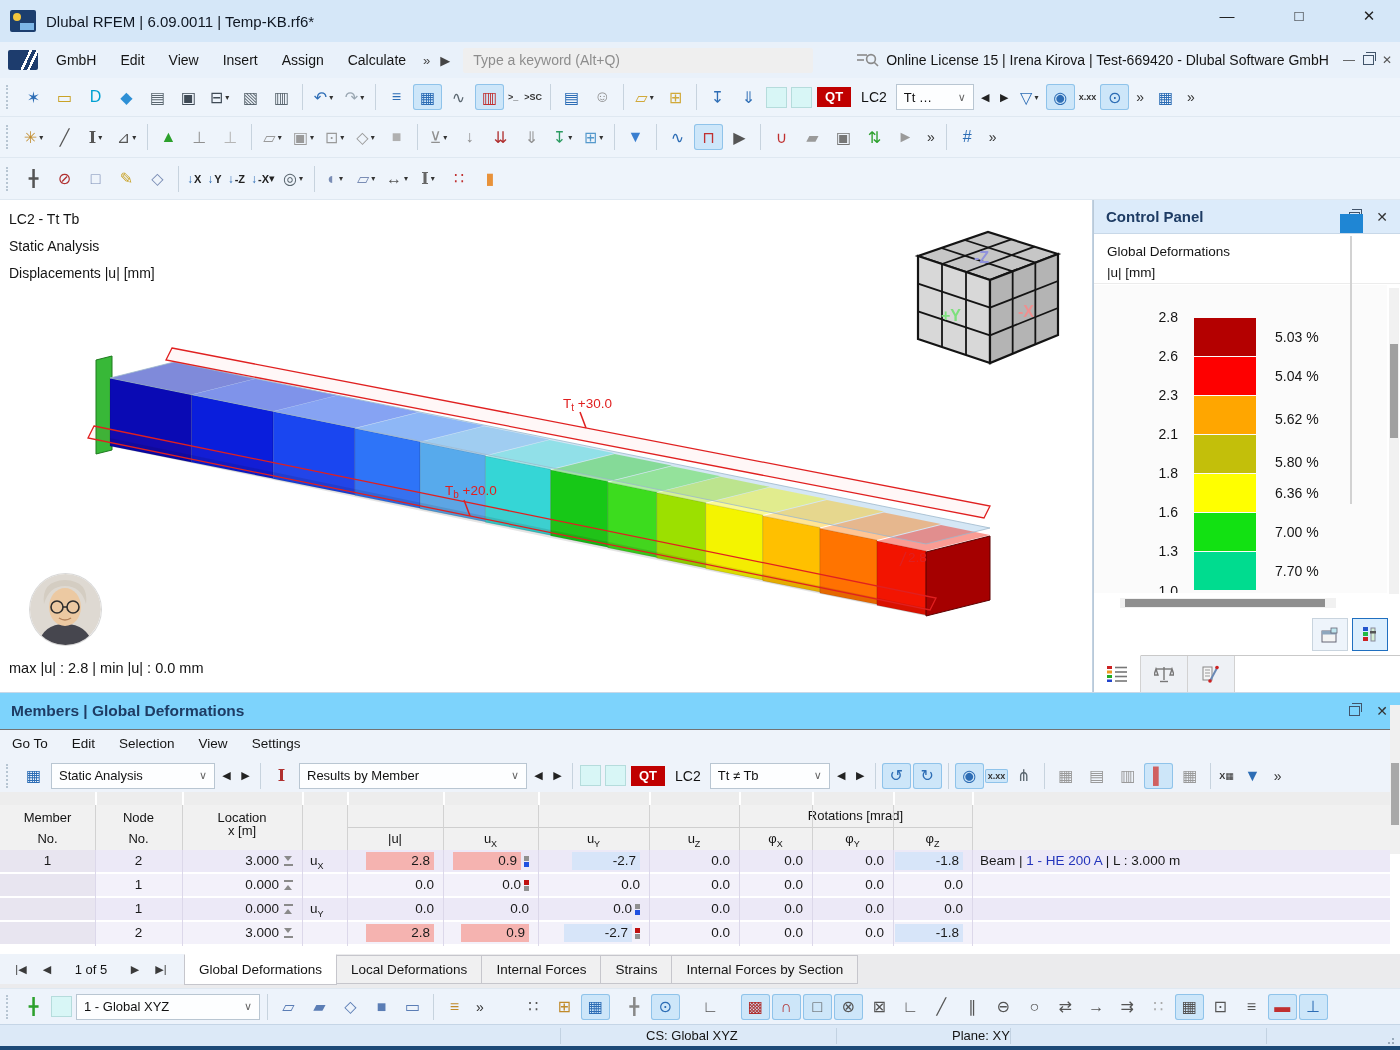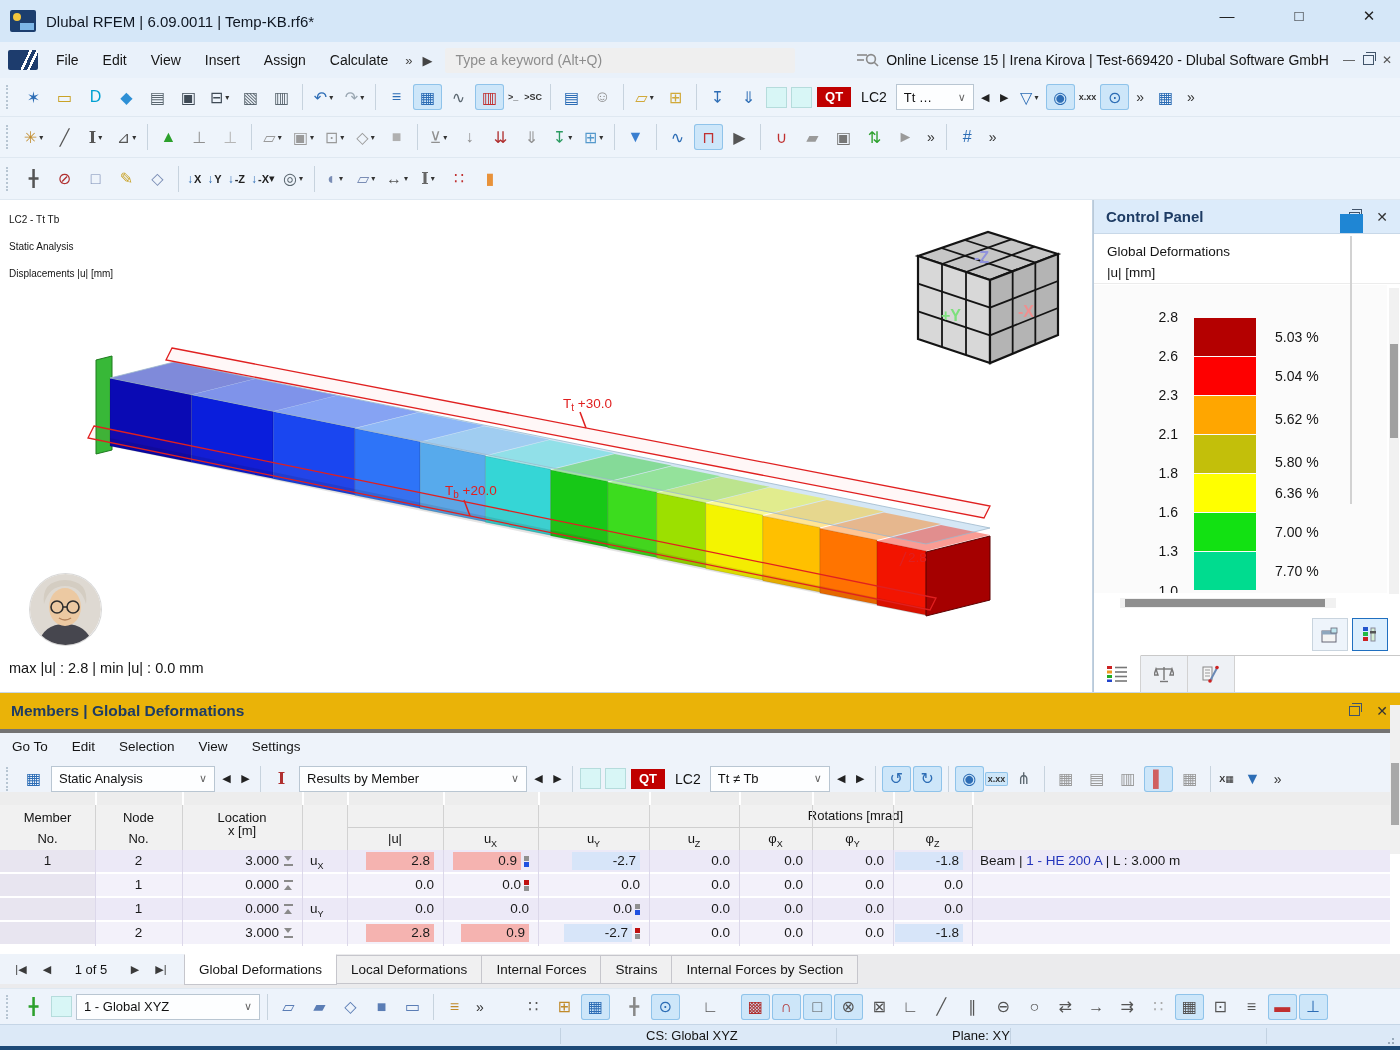--- a/index.html
+++ b/index.html
@@ -44,21 +44,21 @@
   .tb-nav{width:19px;text-align:center;font-size:11px;color:#222;}
   .tb-mini{font-size:9px;font-weight:bold;color:#333;padding:2px 3px;border-radius:2px;}
   .tb-mini.on{background:#cde6f9;box-shadow:inset 0 0 0 1px #8fc3ea;}
   .tb-ch{font-size:14px;color:#333;padding:0 6px;}
   .tb-ax{font-size:11px;font-weight:bold;color:#222;padding:1px 3px;display:inline-flex;align-items:center;}
   .tb-ax i{font-style:normal;color:#2d6db5;font-size:12px;margin-right:1px;}
   .serif{font-family:"DejaVu Serif","Liberation Serif",serif;font-weight:bold;}
   .sp{display:inline-block;}
   
   #viewport{left:0;top:200px;width:1092px;height:492px;background:#ffffff;border-right:1px solid #c2d2e2;overflow:hidden;}
-  #result-title{position:absolute;left:9px;top:6px;font-size:10px;line-height:27px;color:#141414;}
+  #result-title{position:absolute;left:9px;top:6px;font-size:14px;line-height:27px;color:#141414;}
   #scene{position:absolute;left:0;top:0;}
   #minmax-line{position:absolute;left:9px;top:460px;font-size:14.5px;color:#141414;}
   #avatar{position:absolute;left:30px;top:374px;width:71px;height:71px;border-radius:50%;overflow:hidden;box-shadow:0 0 0 1px #d8d8d8;}
   
   #cpanel{left:1093px;top:200px;width:307px;height:492px;background:#fff;border-left:1px solid #b9c9d8;box-sizing:border-box;}
   #cp-title{height:33px;background:#dcebfa;display:flex;align-items:center;border-bottom:1px solid #c8d8e8;}
   #cp-title .t{font-size:15px;font-weight:bold;color:#1e3c64;margin-left:12px;}
   .panel-btns{margin-left:auto;display:flex;align-items:center;gap:16px;padding-right:12px;}
   .panel-x{font-size:14px;color:#333;}
   #cp-sub{padding:7px 0 0 13px;font-size:13.5px;line-height:21px;color:#141414;border-bottom:1px solid #ececec;height:50px;box-sizing:border-box;}
@@ -72,21 +72,21 @@
   #cp-vsb .th{position:absolute;left:1px;width:8px;top:56px;height:94px;background:#a0a0a0;}
   #cp-hsb{position:absolute;left:26px;top:398px;width:216px;height:10px;background:#f1f1f1;}
   #cp-hsb .th{position:absolute;left:5px;top:1px;width:200px;height:8px;background:#8f8f8f;}
   .cp-btn{position:absolute;top:418px;width:34px;height:31px;border:1px solid #c9d4de;background:#eef4fb;display:flex;align-items:center;justify-content:center;}
   .cp-btn.sel{border:1px solid #1f6fc0;background:#dbeefd;}
   #cp-tabs{position:absolute;left:0;top:455px;width:307px;height:37px;border-top:1px solid #c9c9c9;display:flex;}
   .cp-tab{width:46px;height:36px;display:flex;align-items:center;justify-content:center;border-right:1px solid #d2d2d2;background:#eef1f5;}
   .cp-tab.act{background:#fff;border-top:1px solid #fff;margin-top:-1px;}
   
   #mpanel{left:0;top:692px;width:1400px;height:296px;background:#eef3fa;}
-  #mp-title{height:36px;background:#eab308;display:flex;align-items:center;border-top:1px solid #c8d8e8;border-bottom:4px solid #737373;}
+  #mp-title{height:36px;background:#7dd3fc;display:flex;align-items:center;border-top:1px solid #c8d8e8;border-bottom:1px solid #737373;}
   #mp-title .t{font-size:15.5px;font-weight:bold;color:#1e3c64;margin-left:11px;}
   #mp-menu{height:27px;display:flex;align-items:center;}
   #mp-menu .menu-item{font-size:13.5px;padding:0 12px;}
   #mp-tbar{height:37px;display:flex;align-items:center;padding-left:4px;border-bottom:1px solid #dfe8f1;}
   #mp-table{position:absolute;left:0;top:100px;width:1400px;height:162px;background:#fff;overflow:hidden;}
   .strip{position:absolute;left:0;top:0;width:1390px;height:13px;background:#ededed;border-bottom:1px solid #e2e2e2;}
   .thead{position:absolute;left:0;top:13px;width:1390px;height:45px;background:#f1f1f1;border-bottom:1px solid #cfcfcf;font-size:13px;color:#141414;}
   .hc{position:absolute;text-align:center;line-height:22px;}
   .vln{position:absolute;width:1px;background:#d2d2d2;}
   .trow{position:absolute;left:0;width:1390px;height:22px;border-bottom:2px solid #fff;font-size:13.5px;}
@@ -127,21 +127,21 @@
 <div class="abs" id="titlebar">
   <div id="app-ico"></div>
   <div id="title-text">Dlubal RFEM | 6.09.0011 | Temp-KB.rf6*</div>
   <span class="wb" style="left:1210px">—</span>
   <span class="wb" style="left:1282px">□</span>
   <span class="wb" style="left:1352px">✕</span>
 </div>
 
 <div class="abs" id="menubar">
   <div id="dlogo"></div>
-  <span class="menu-item">File</span>
+  <span class="menu-item">GmbH</span>
   <span class="menu-item">Edit</span>
   <span class="menu-item">View</span>
   <span class="menu-item">Insert</span>
   <span class="menu-item">Assign</span>
   <span class="menu-item">Calculate</span>
   <span class="mchev">»</span>
   <span class="mchev">▶</span>
   <div id="searchbox">Type a keyword (Alt+Q)</div>
   <div id="lic-row">
     <svg width="24" height="16">

